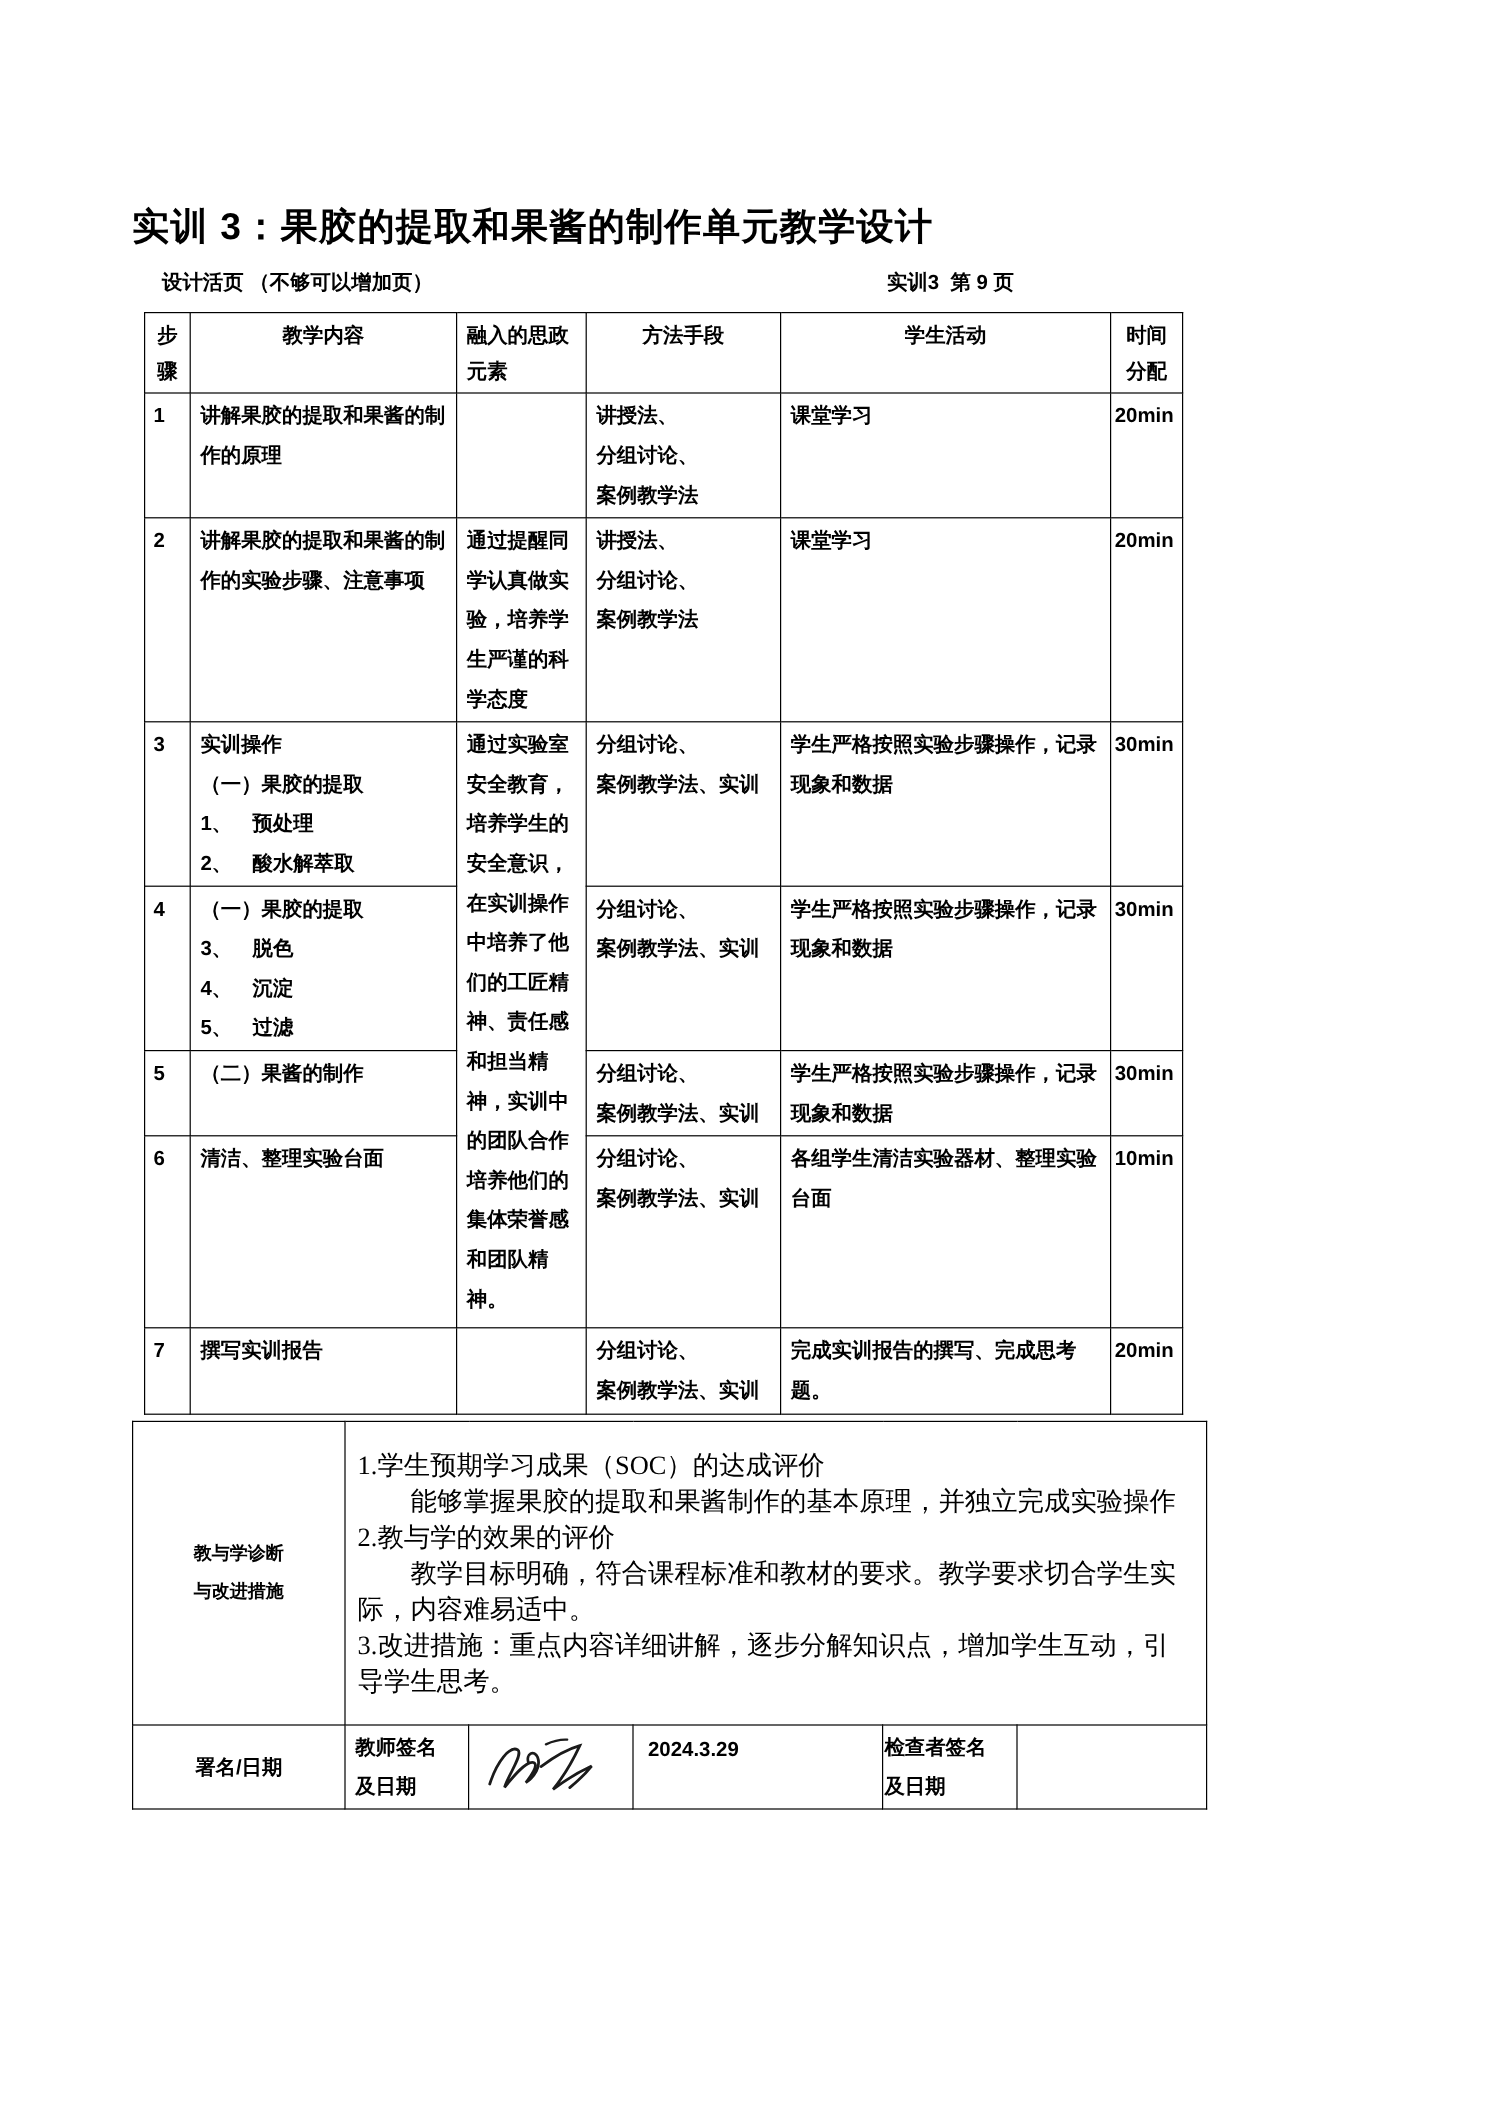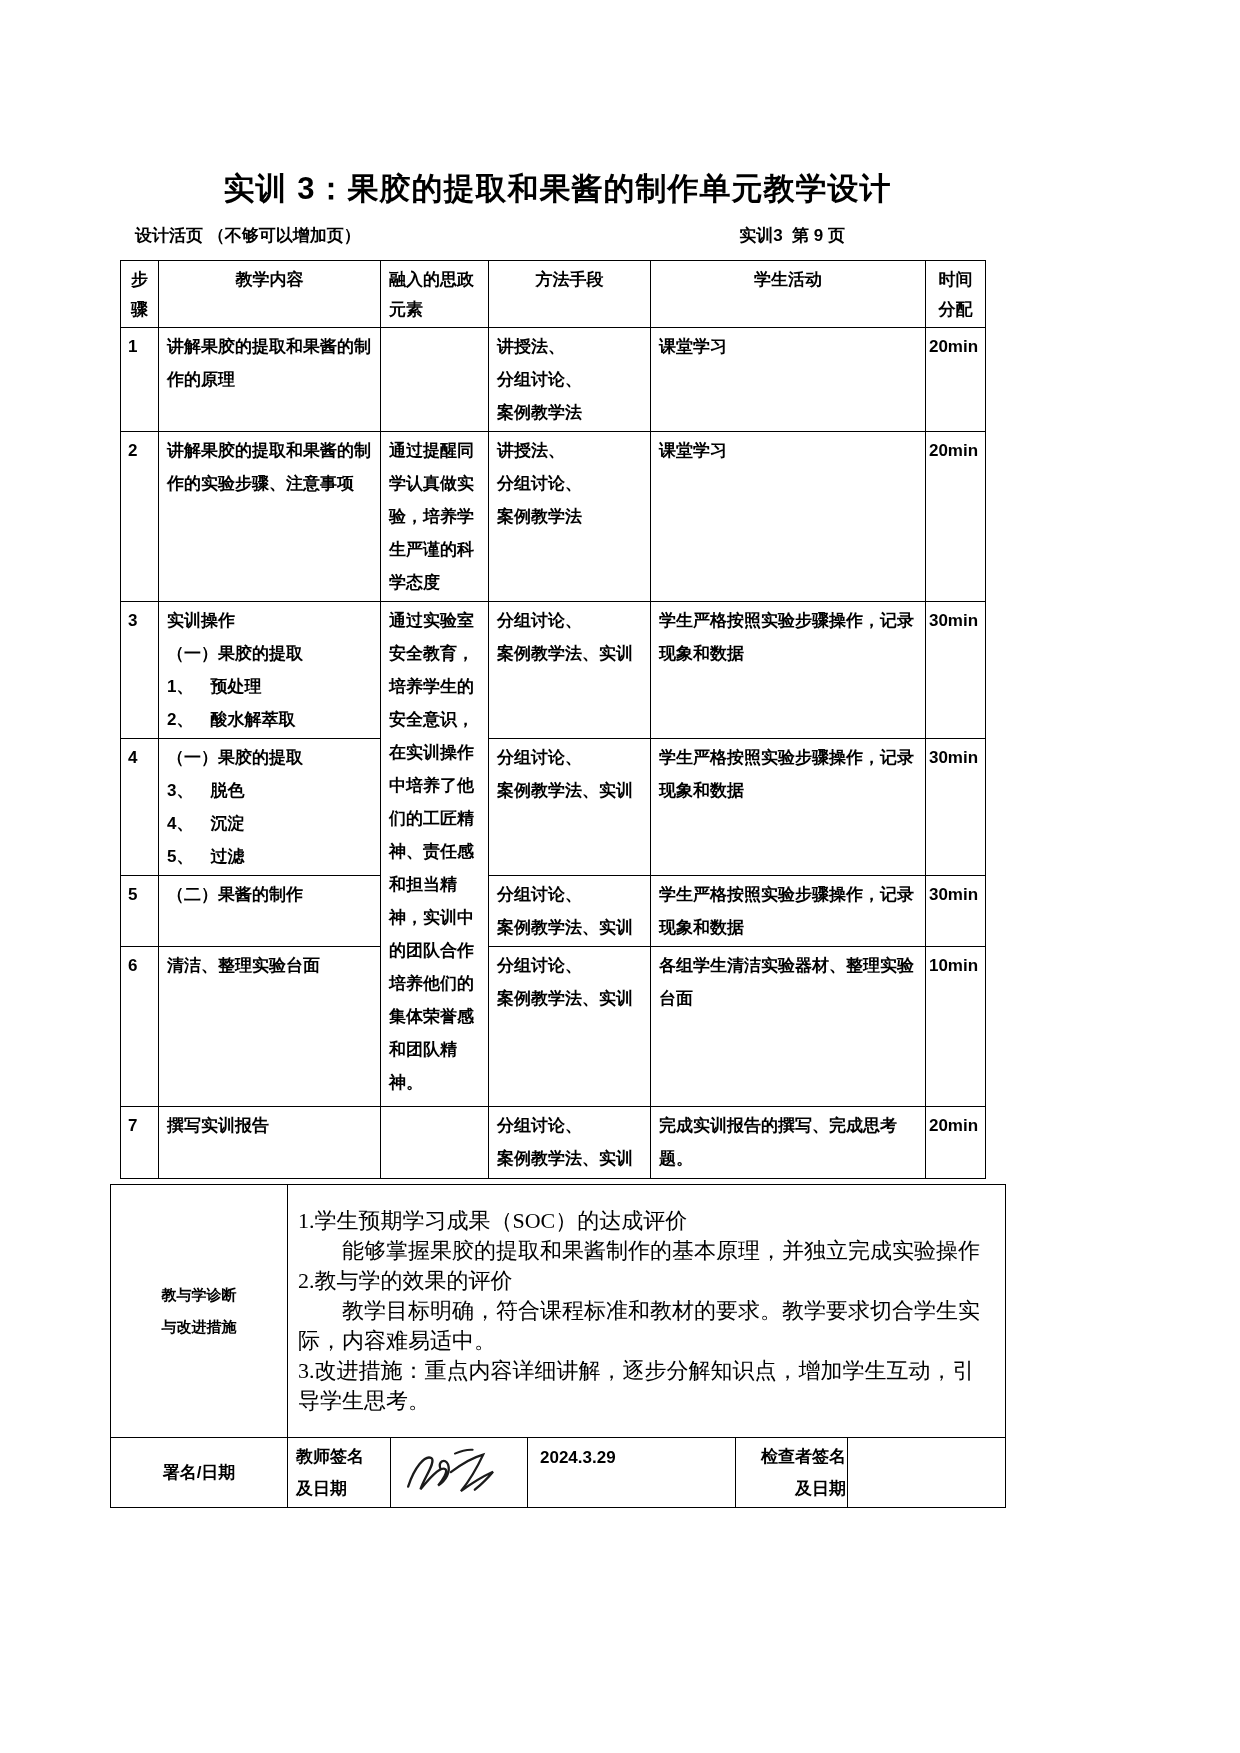--- a/index.html
+++ b/index.html
@@ -2,21 +2,21 @@
 <html><head>
 <meta charset="utf-8">
 <style>
   html,body{margin:0;padding:0;}
   body{
     width:1240px;height:1753px;background:#ffffff;color:#000;
     font-family:"Liberation Sans",sans-serif;
   }
   .page{padding:168px 235px 0 110px;}
   .title{
-    font-size:31px;font-weight:bold;text-align:center;line-height:42px;
+    font-size:31px;font-weight:bold;text-align:left;line-height:42px;
     letter-spacing:1px;
   }
   .subheader{
     display:flex;justify-content:space-between;align-items:center;
     margin-top:14px;font-size:17px;font-weight:bold;line-height:24px;
   }
   .subheader .left{padding-left:25px;white-space:pre;}
   .subheader .right{margin-right:160px;white-space:pre;}
 
   table{border-collapse:collapse;table-layout:fixed;}
@@ -47,21 +47,21 @@
     padding:21px 10px;vertical-align:top;white-space:pre-line;font-size:22px;
   }
   td.sign-label{font-weight:bold;text-align:center;vertical-align:middle;}
   td.teacher-label{
     font-weight:bold;text-align:left;padding-left:8px;vertical-align:middle;
     white-space:pre-line;line-height:32px;
   }
   td.sig-cell{vertical-align:middle;padding:0 0 0 2px;}
   td.date-cell{font-weight:bold;vertical-align:top;padding:10px 12px;}
   td.checker-label{
-    font-weight:bold;text-align:right;vertical-align:middle;
+    font-weight:bold;text-align:left;vertical-align:middle;
     white-space:pre-line;line-height:32px;font-family:Liberation Serif, serif;
   }
   .sig-wrap{display:inline-block;transform:rotate(-6deg);margin-top:2px;}
 </style>
 </head>
 <body>
 
 <div class="page">
 
   <div class="title">实训 3：果胶的提取和果酱的制作单元教学设计</div>

